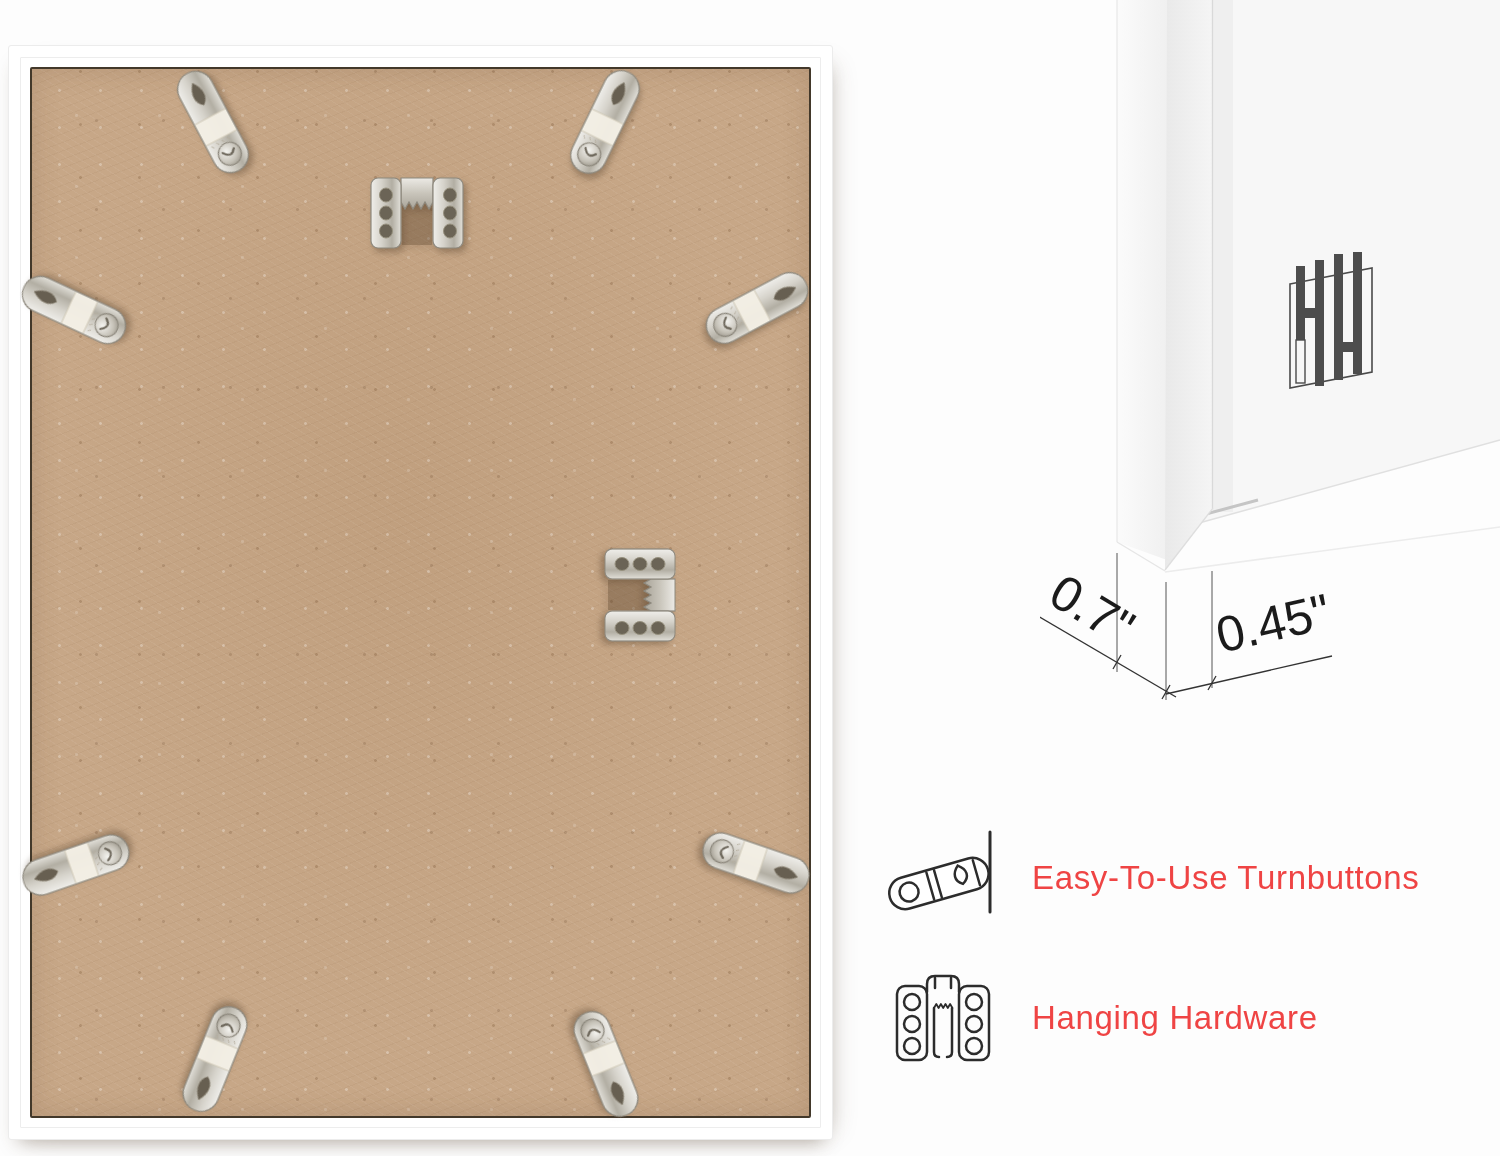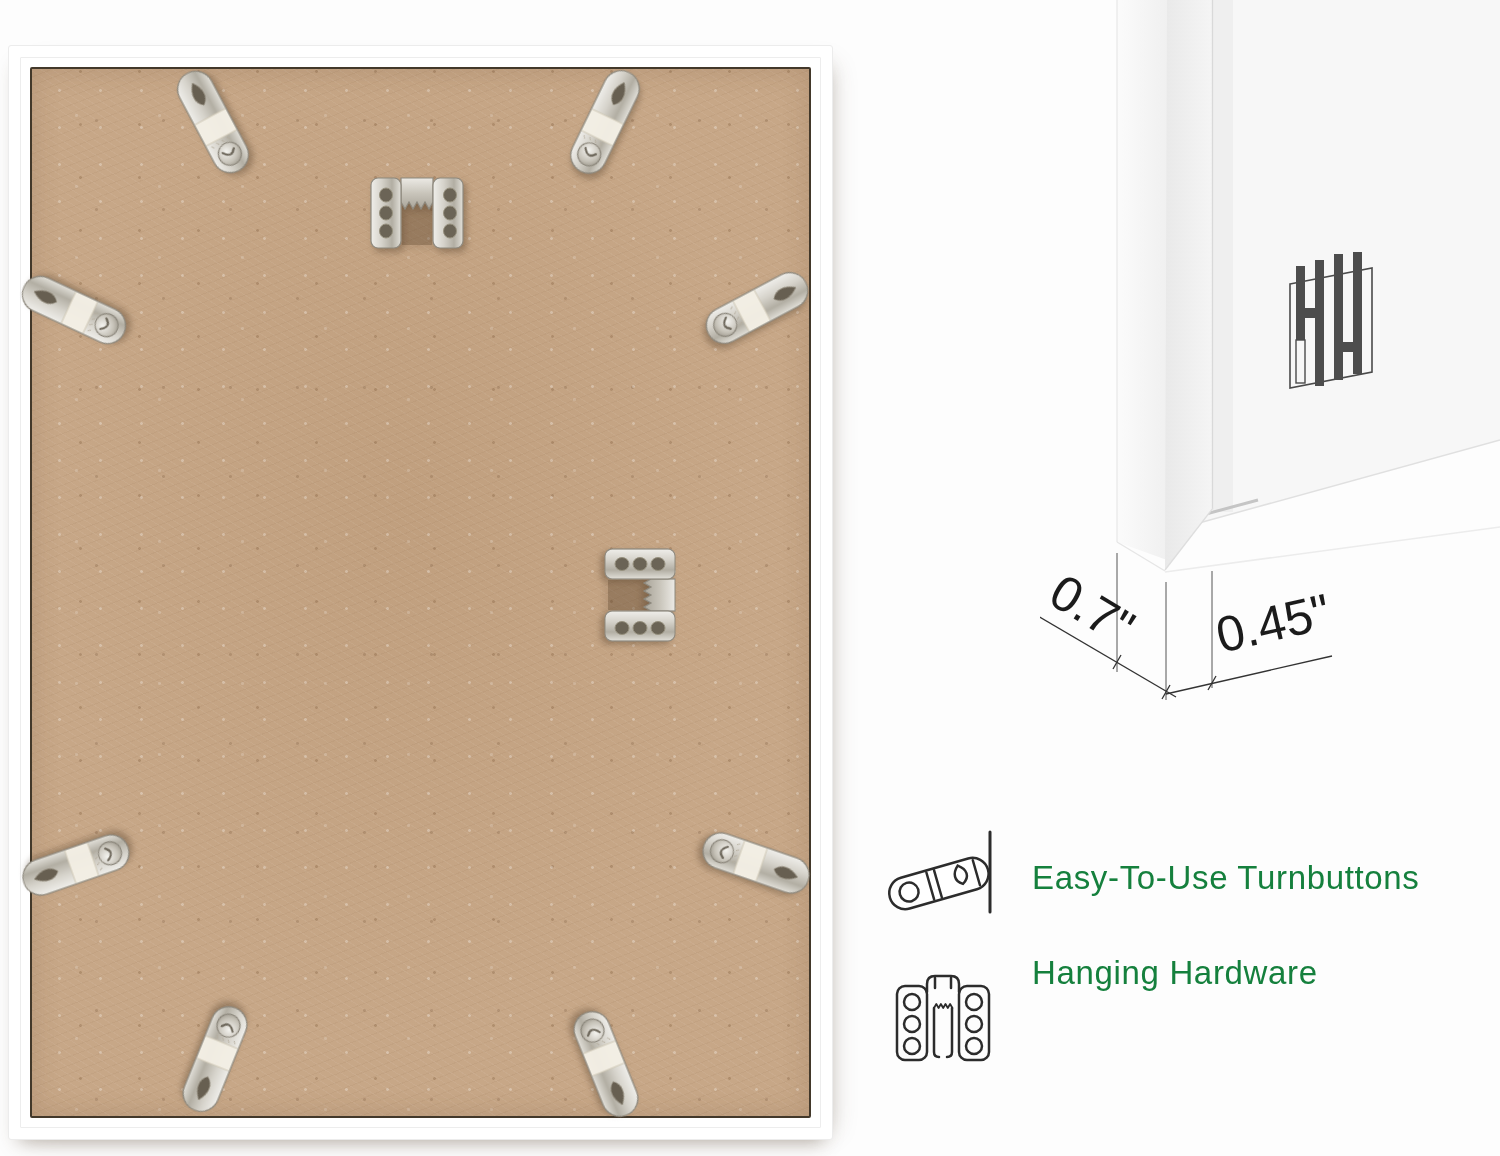--- a/index.html
+++ b/index.html
@@ -33,21 +33,21 @@
       radial-gradient(ellipse at 48% 42%, rgba(142,102,62,.12), rgba(142,102,62,0) 62%);
     background-size:41px 37px,59px 53px,83px 71px,67px 89px,auto,auto,auto;
     background-position:7px 3px,19px 29px,3px 11px,31px 7px,0 0,0 0,0 0;
     box-shadow:inset 0 0 28px rgba(84,56,32,.16);
   }
   .hw{position:absolute;filter:drop-shadow(3px 4px 3px rgba(70,48,28,.35));}
   .tb{width:44px;height:116px;transform-origin:50% 50%;}
   
   .corner-detail{position:absolute;left:1040px;top:0;width:460px;height:720px;}
   .feature-row-text{
-    position:absolute;left:1032px;color:#15803d;font-size:33px;line-height:1;
+    position:absolute;left:1032px;color:#ef4444;font-size:33px;line-height:1;
     letter-spacing:.02em;white-space:nowrap;font-weight:400;
   }
   .icon-svg{position:absolute;}
   .dim-text{font-family:"Liberation Sans", sans-serif;font-size:50px;fill:#1b1b1b;}
 </style>
 </head>
 <body>
 
 <svg width="0" height="0" style="position:absolute" aria-hidden="true">
   <defs>
@@ -206,13 +206,13 @@
       <circle cx="19" cy="52" r="8"></circle>
       <circle cx="19" cy="74" r="8"></circle>
     <circle cx="81" cy="30" r="8"></circle>
       <circle cx="81" cy="52" r="8"></circle>
       <circle cx="81" cy="74" r="8"></circle>
     <path d="M41 36 l2.3 -4 2.3 4 2.3 -4 2.3 4 2.3 -4 2.3 4 2.3 -4 2.3 4" stroke-width="1.8"></path>
     <path d="M41 36 L41 80 Q41 85 46 85"></path>
     <path d="M59 36 L59 80 Q59 85 54 85"></path>
   </g>
 </svg>
-<div class="feature-row-text" style="top:956px">Hanging Hardware</div>
+<div class="feature-row-text" style="top:1001px">Hanging Hardware</div>
 
 </body></html>

